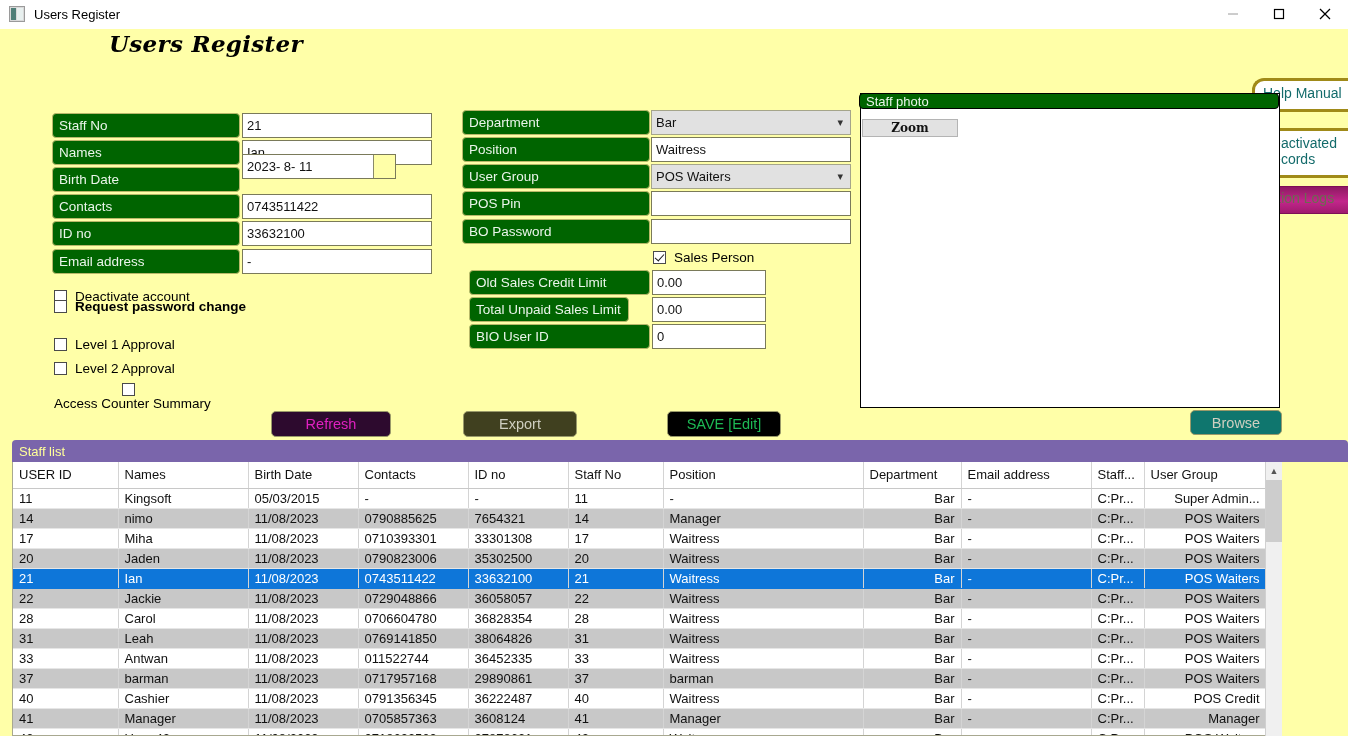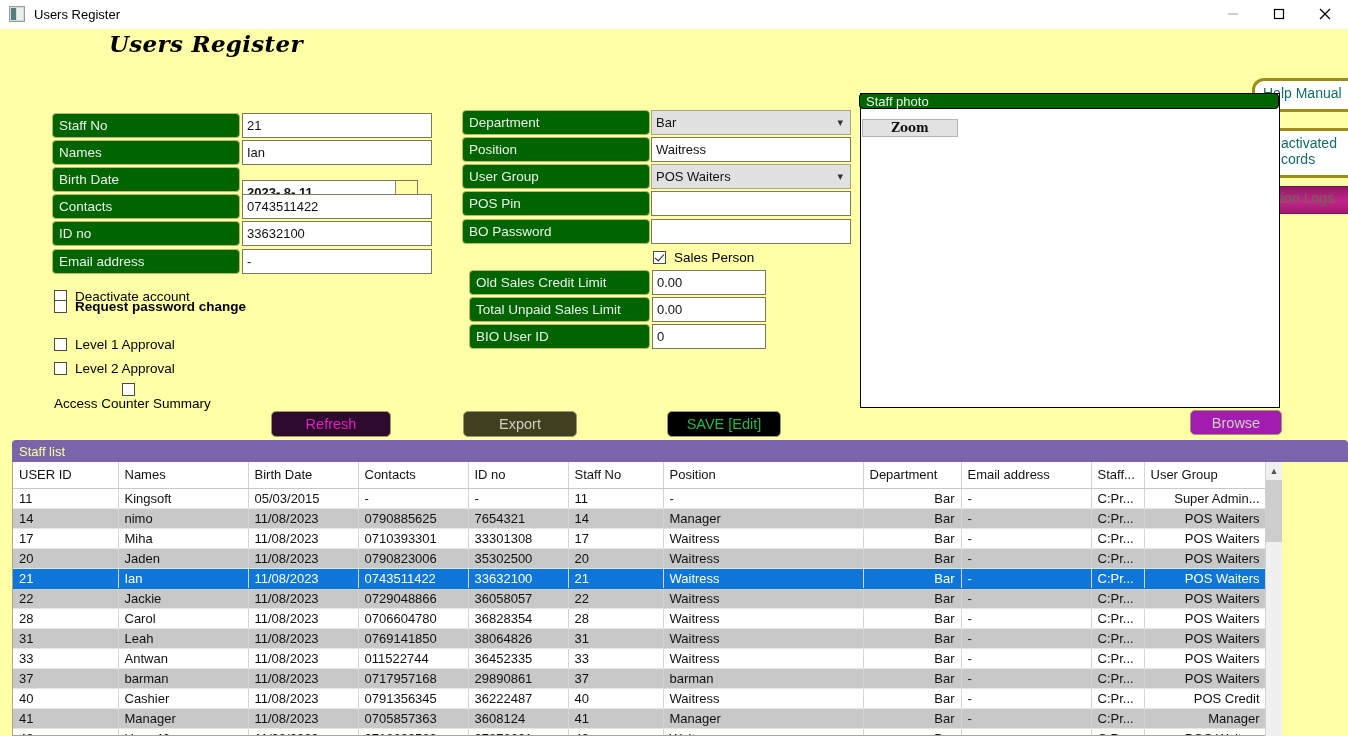--- a/index.html
+++ b/index.html
@@ -142,21 +142,21 @@
 
   
   .abtn {
     position: absolute; height: 26px; border-radius: 5px;
     display: flex; align-items: center; justify-content: center;
     font-size: 14.5px; border: 1px solid #9a9a6a;
   }
   .btn-refresh { left: 271px; top: 411px; width: 120px; background: #2d0a2e; color: #e020c0; }
   .btn-export  { left: 463px; top: 411px; width: 114px; background: #40401f; color: #cfcfc0; }
   .btn-save    { left: 667px; top: 411px; width: 114px; background: #000000; color: #1db954; }
-  .btn-browse  { left: 1190px; top: 410px; width: 92px; height: 25px; background: #a21caf; color: #cfcfc0; }
+  .btn-browse  { left: 1190px; top: 410px; width: 92px; height: 25px; background: #0f766e; color: #cfcfc0; }
 
   
   .list-title {
     position: absolute; left: 12px; top: 440px; width: 1336px; height: 22px;
     background: #7a65ab; border-radius: 4px 4px 0 0;
     color: #ffff9a; font-size: 13px; display: flex; align-items: center; padding-left: 7px;
   }
   .grid-wrap {
     position: absolute; left: 12px; top: 462px; width: 1270px; height: 274px;
     background: #ffffff; border: 1px solid #a8a890; border-top: none; overflow: hidden;
@@ -240,21 +240,21 @@
   <div class="glabel" style="left:52px; top:140px; width:188px;">
     <span>Names</span>
   </div>
   <div class="tinput" style="left:242px; top:140px; width:190px;">
     <span>Ian</span>
   </div>
 
   <div class="glabel" style="left:52px; top:167px; width:188px;">
     <span>Birth Date</span>
   </div>
-  <div class="tinput" style="left:242px; top:180px; width:176px; position:absolute;font-weight:bold;">
+  <div class="tinput" style="left:242px; top:154px; width:154px; position:absolute;">
     <span>2023-  8- 11</span>
     <span class="datespin"></span>
   </div>
 
   <div class="glabel" style="left:52px; top:194px; width:188px;">
     <span>Contacts</span>
   </div>
   <div class="tinput" style="left:242px; top:194px; width:190px;">
     <span>0743511422</span>
   </div>
@@ -336,21 +336,21 @@
     <span>Sales Person</span>
   </div>
 
   <div class="glabel" style="left:469px; top:270px; width:181px;">
     <span>Old Sales Credit Limit</span>
   </div>
   <div class="tinput" style="left:652px; top:270px; width:114px;">
     <span>0.00</span>
   </div>
 
-  <div class="glabel" style="left:469px; top:297px; width:181px;text-align:right;">
+  <div class="glabel" style="left:469px; top:297px; width:160px;text-align:right;">
     <span>Total Unpaid Sales Limit</span>
   </div>
   <div class="tinput" style="left:652px; top:297px; width:114px;">
     <span>0.00</span>
   </div>
 
   <div class="glabel" style="left:469px; top:324px; width:181px;">
     <span>BIO User ID</span>
   </div>
   <div class="tinput" style="left:652px; top:324px; width:114px;">

